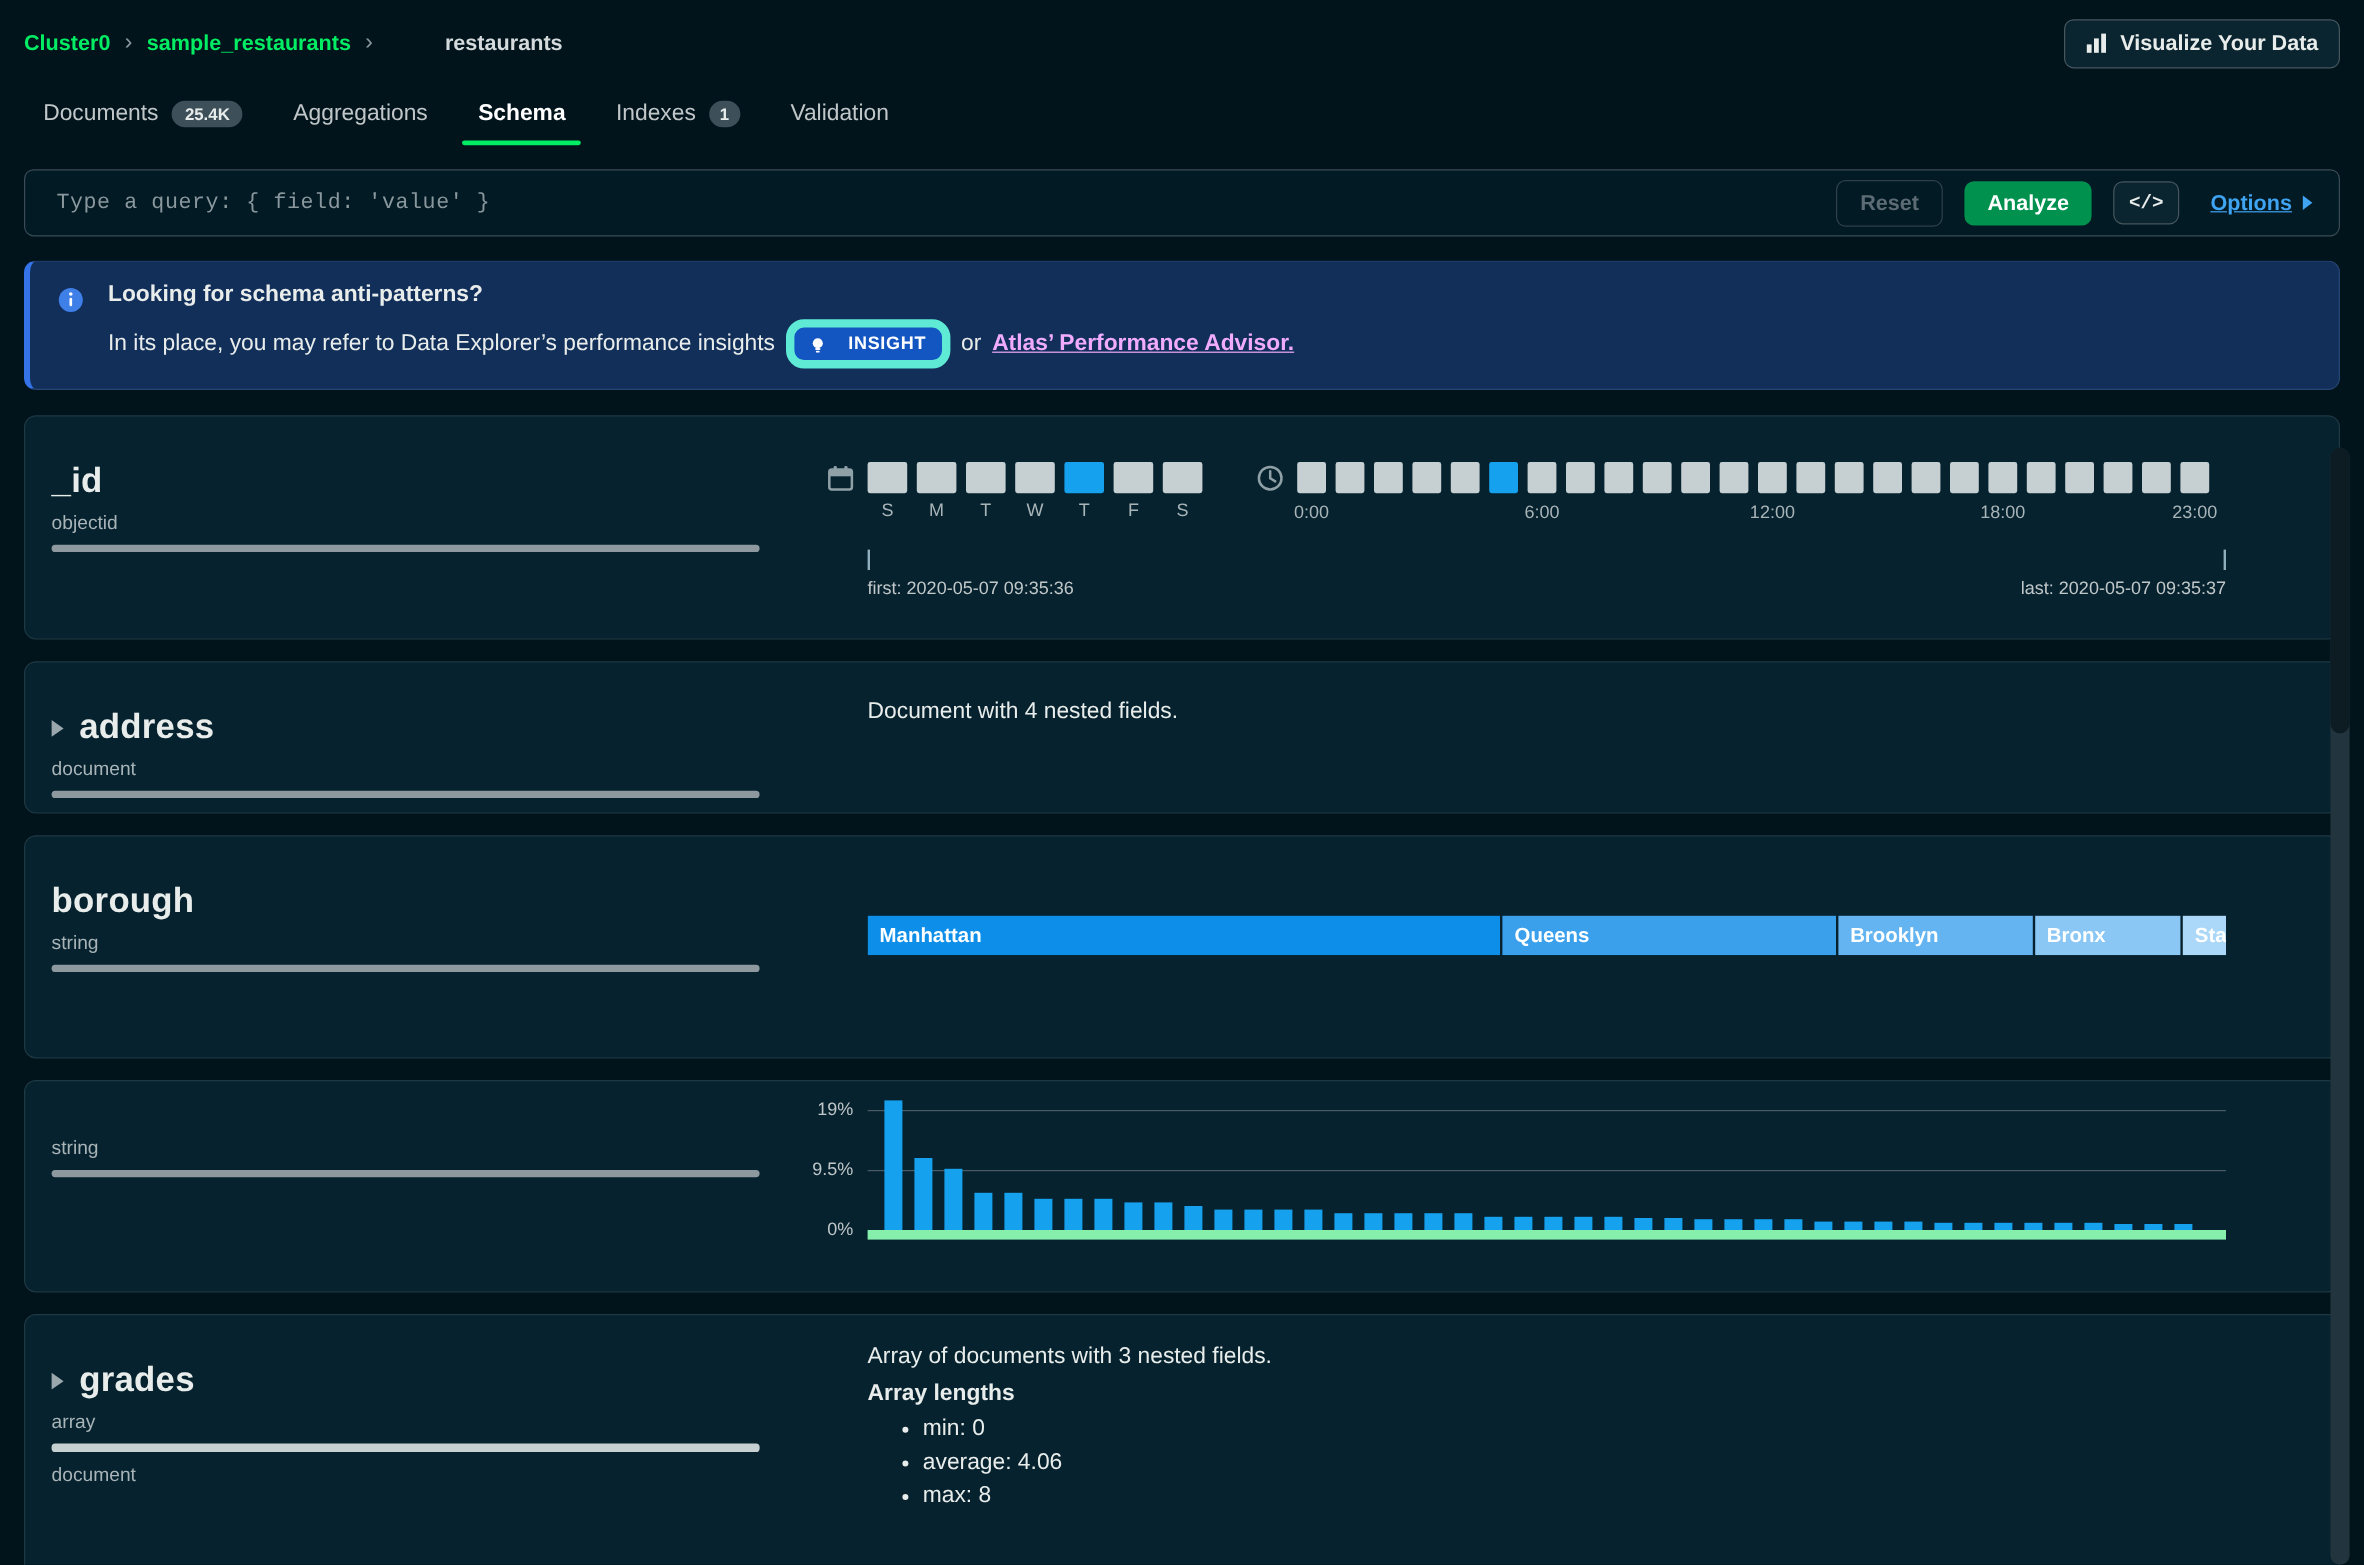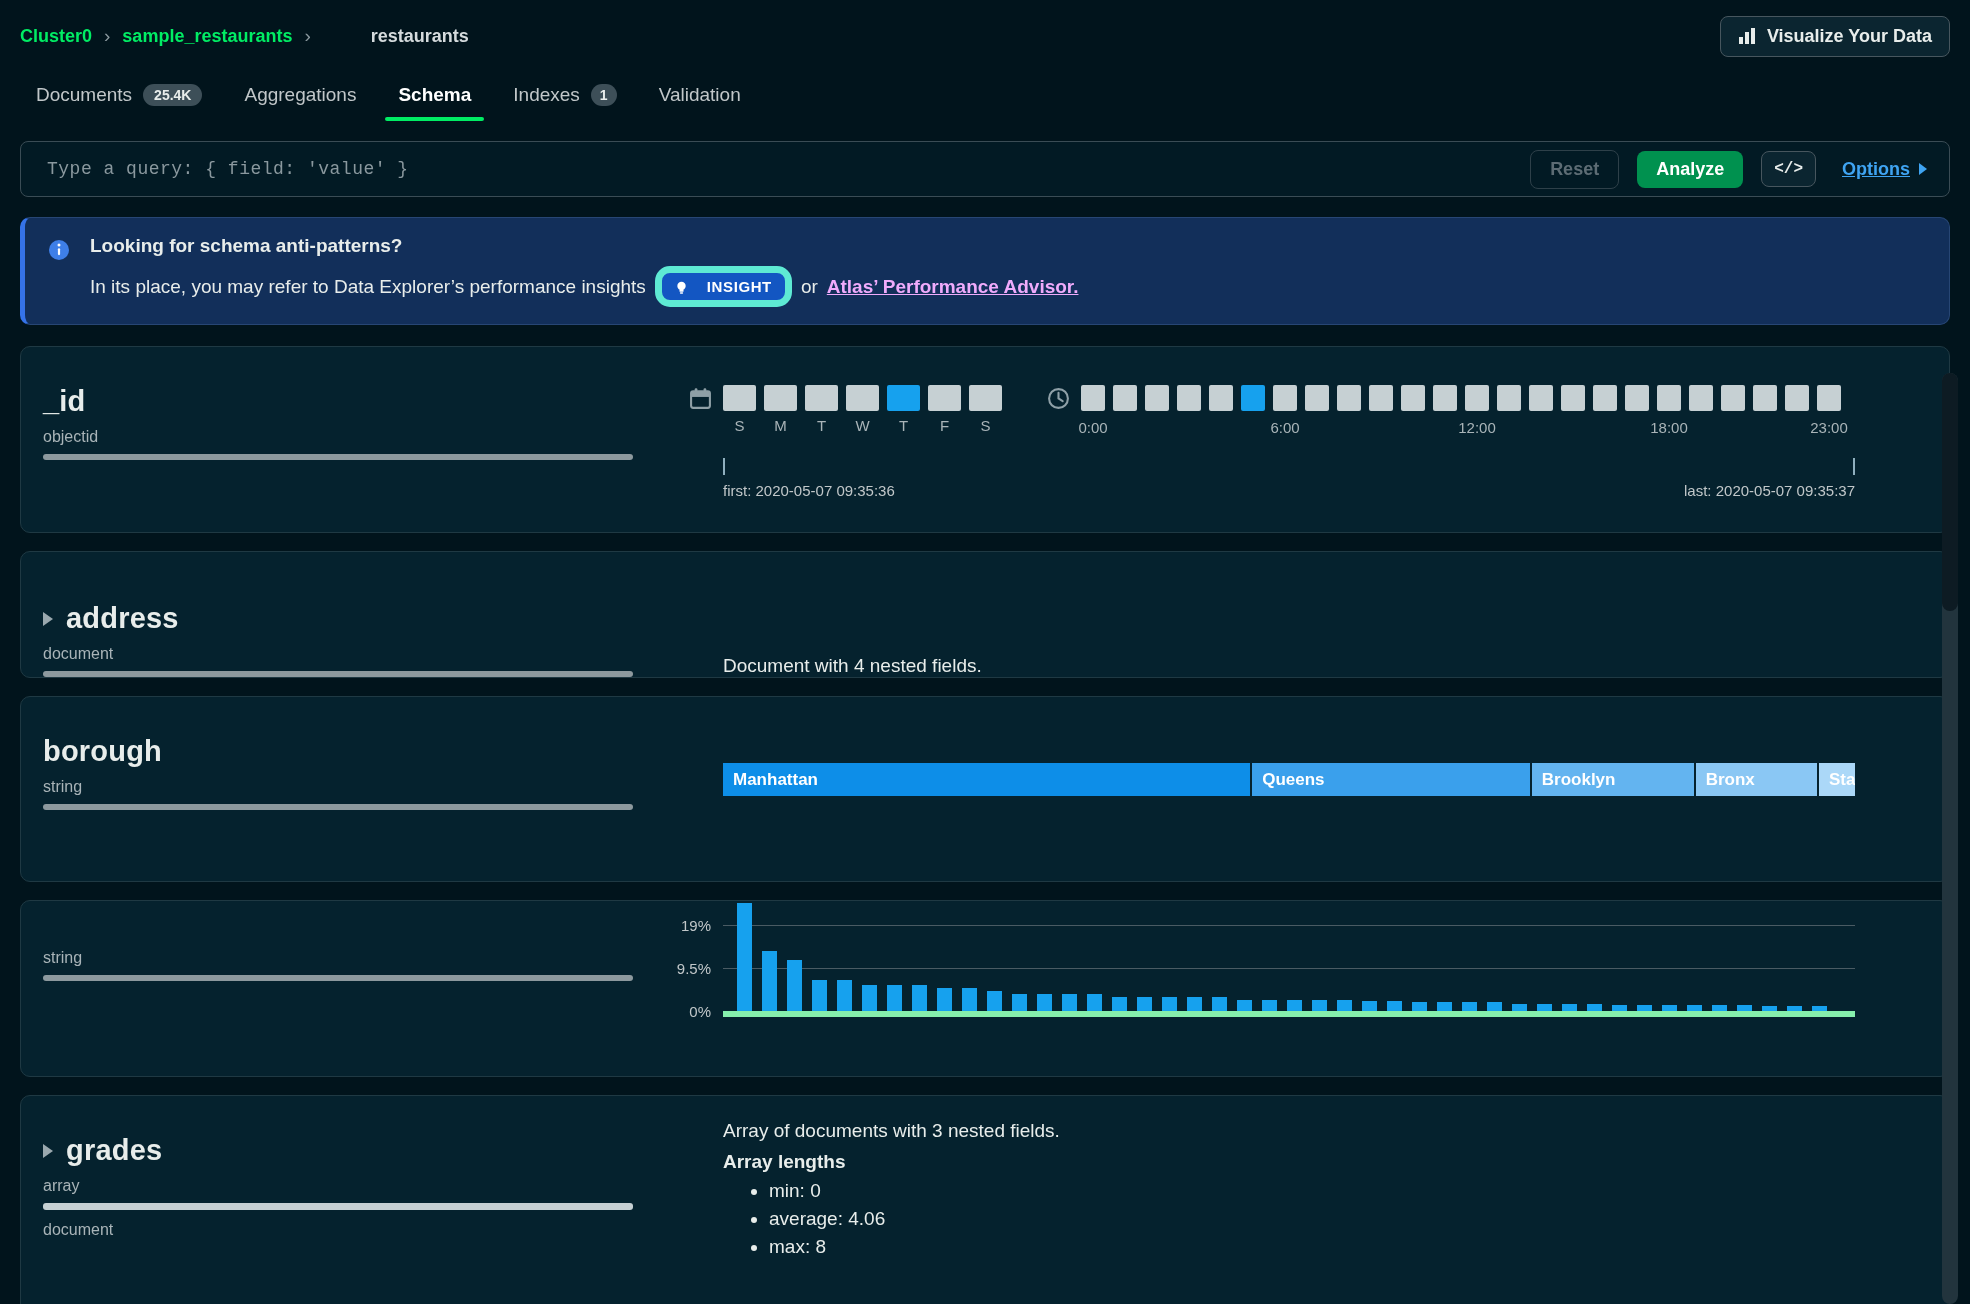--- a/index.html
+++ b/index.html
@@ -99,37 +99,37 @@
   .rtick.left { left:0; } .rtick.right { right:0; }
   .range-label { position:absolute; top:24px; font-size:15px; color:#C1C7C9; }
   .range-label.left { left:0; } .range-label.right { right:0; }
 
   
   .borough-bar { display:flex; gap:2px; height:33px; overflow:hidden; }
   .seg { flex-basis:0; display:flex; align-items:center; overflow:hidden; cursor:pointer; }
   .seg-label { color:#FFFFFF; font-weight:700; font-size:17px; padding-left:10px; white-space:nowrap; }
 
   
-  .plot { position:relative; height:92px; border-bottom:6px solid #86efac; }
+  .plot { position:relative; height:108px; border-bottom:8px solid #86efac; }
   .gridline { position:absolute; left:0; right:0; height:1px; background:#4A5B63; }
   .gridline.t { top:0; } .gridline.m { top:50%; }
   .bars-row { position:absolute; left:14px; right:0; bottom:0; display:flex; align-items:flex-end; gap:10px; }
   .cuisine-bar { width:15px; background:#16A1EE; flex:none; cursor:pointer; }
   .y-label { position:absolute; right:calc(100% + 12px); transform:translateY(-50%); font-size:15px;
     color:#C1C7C9; white-space:nowrap; }
   .y-label.t { top:0; } .y-label.m { top:50%; } .y-label.b { top:100%; }
 
   
   .al-title { font-weight:700; font-size:19px; margin-top:9px; }
   .al-list { margin:7px 0 0; padding-left:46px; font-size:19px; }
   .al-list li { margin-top:6px; }
 
   
   .card-id { min-height:187px; }
-  .card-address { min-height:127px;align-items:flex-end; }
+  .card-address { min-height:127px; }
   .card-address .col-right { padding-top:30px; }
   .card-borough { min-height:186px; }
   .card-borough .col-right { padding-top:66px; }
   .card-cuisine { min-height:177px; }
   .card-cuisine .col-right { padding-top:24px; }
   .card-grades { min-height:236px; }
   .card-grades .col-right { padding-top:24px; }
   .ftype.second { margin-top:11px; }
 
   

